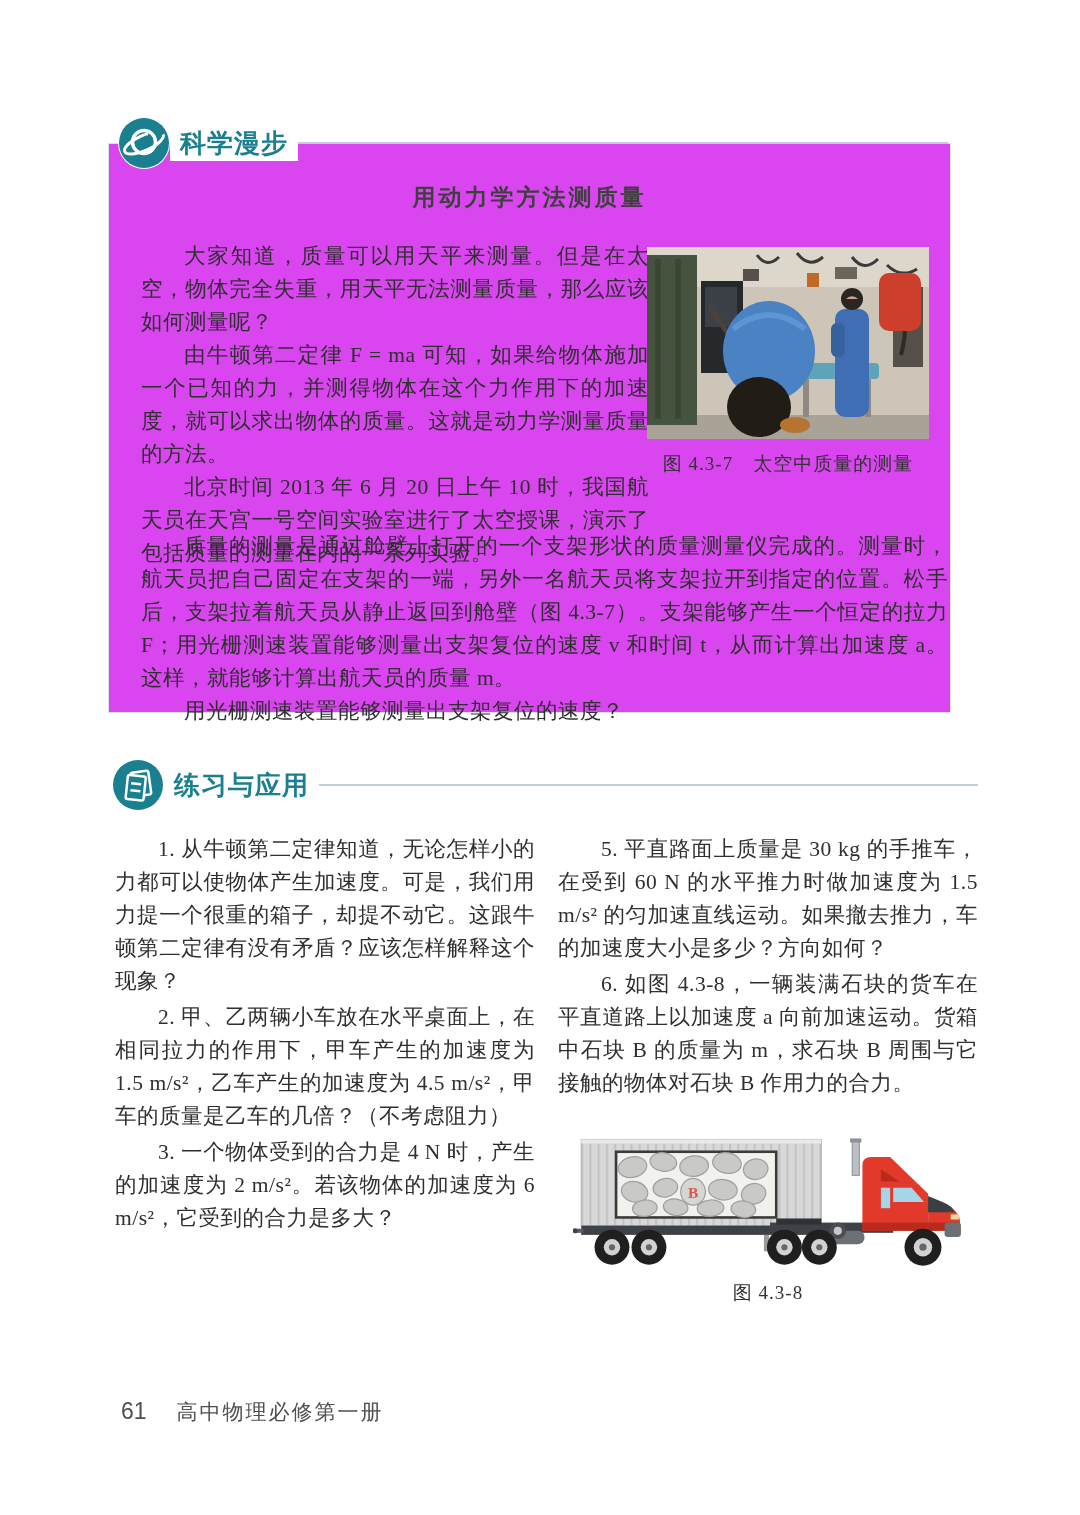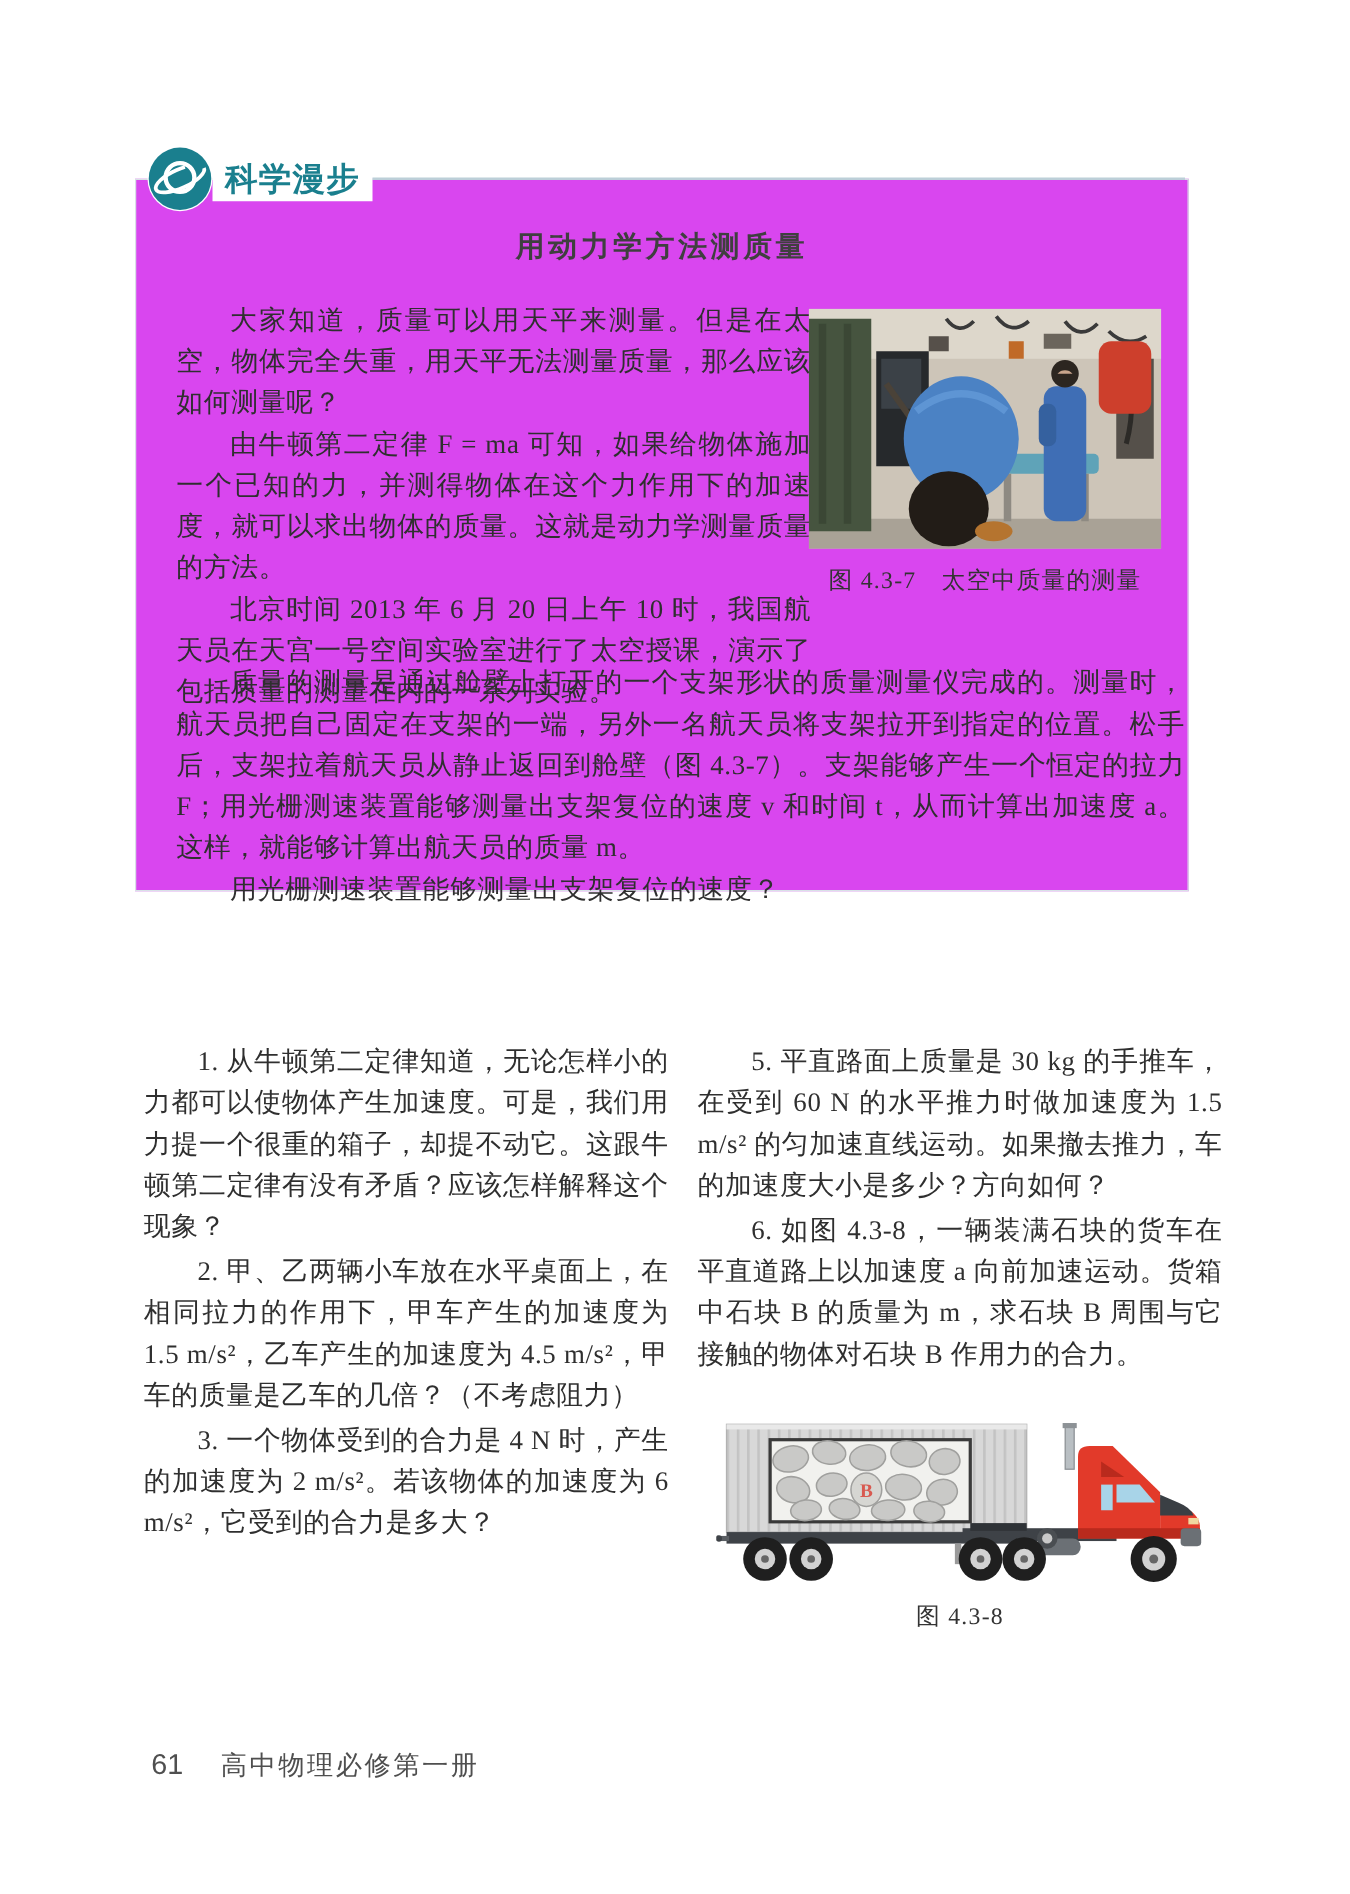--- a/index.html
+++ b/index.html
@@ -125,20 +125,35 @@
       </svg>
       <figcaption class="fig-caption">图 4.3-7　太空中质量的测量</figcaption>
     </figure>
 
     <div class="sw-full">
       <p>质量的测量是通过舱壁上打开的一个支架形状的质量测量仪完成的。测量时，航天员把自己固定在支架的一端，另外一名航天员将支架拉开到指定的位置。松手后，支架拉着航天员从静止返回到舱壁（图 4.3-7）。支架能够产生一个恒定的拉力 F；用光栅测速装置能够测量出支架复位的速度 v 和时间 t，从而计算出加速度 a。这样，就能够计算出航天员的质量 m。</p>
       <p>用光栅测速装置能够测量出支架复位的速度？</p>
     </div>
   </div>
 
+  <div class="sec-header" style="left:112px; top:759px; width:866px;">
+    <svg class="icon" viewBox="0 0 52 52">
+      <circle cx="26" cy="26" r="25" fill="#1a7f8e"></circle>
+      <g transform="rotate(-8 26 26)">
+        <rect x="20" y="13" width="18" height="24" rx="2" fill="none" stroke="#ffffff" stroke-width="2.5"></rect>
+      </g>
+      <g transform="rotate(6 26 26)">
+        <rect x="15" y="17" width="18" height="24" rx="2" fill="#1a7f8e" stroke="#ffffff" stroke-width="2.5"></rect>
+        <line x1="19" y1="25" x2="29" y2="25" stroke="#ffffff" stroke-width="2.5"></line>
+        <line x1="19" y1="32" x2="29" y2="32" stroke="#ffffff" stroke-width="2.5"></line>
+      </g>
+    </svg>
+    <span class="label">练习与应用</span>
+    <span class="rule"></span>
+  </div>
 
   <div class="ex-col ex-col-left">
     <p>1. 从牛顿第二定律知道，无论怎样小的力都可以使物体产生加速度。可是，我们用力提一个很重的箱子，却提不动它。这跟牛顿第二定律有没有矛盾？应该怎样解释这个现象？</p>
     <p>2. 甲、乙两辆小车放在水平桌面上，在相同拉力的作用下，甲车产生的加速度为 1.5 m/s²，乙车产生的加速度为 4.5 m/s²，甲车的质量是乙车的几倍？（不考虑阻力）</p>
     <p>3. 一个物体受到的合力是 4 N 时，产生的加速度为 2 m/s²。若该物体的加速度为 6 m/s²，它受到的合力是多大？</p>
   </div>
 
   <div class="ex-col ex-col-right">
     <p>5. 平直路面上质量是 30 kg 的手推车，在受到 60 N 的水平推力时做加速度为 1.5 m/s² 的匀加速直线运动。如果撤去推力，车的加速度大小是多少？方向如何？</p>
     <p>6. 如图 4.3-8，一辆装满石块的货车在平直道路上以加速度 a 向前加速运动。货箱中石块 B 的质量为 m，求石块 B 周围与它接触的物体对石块 B 作用力的合力。</p>

